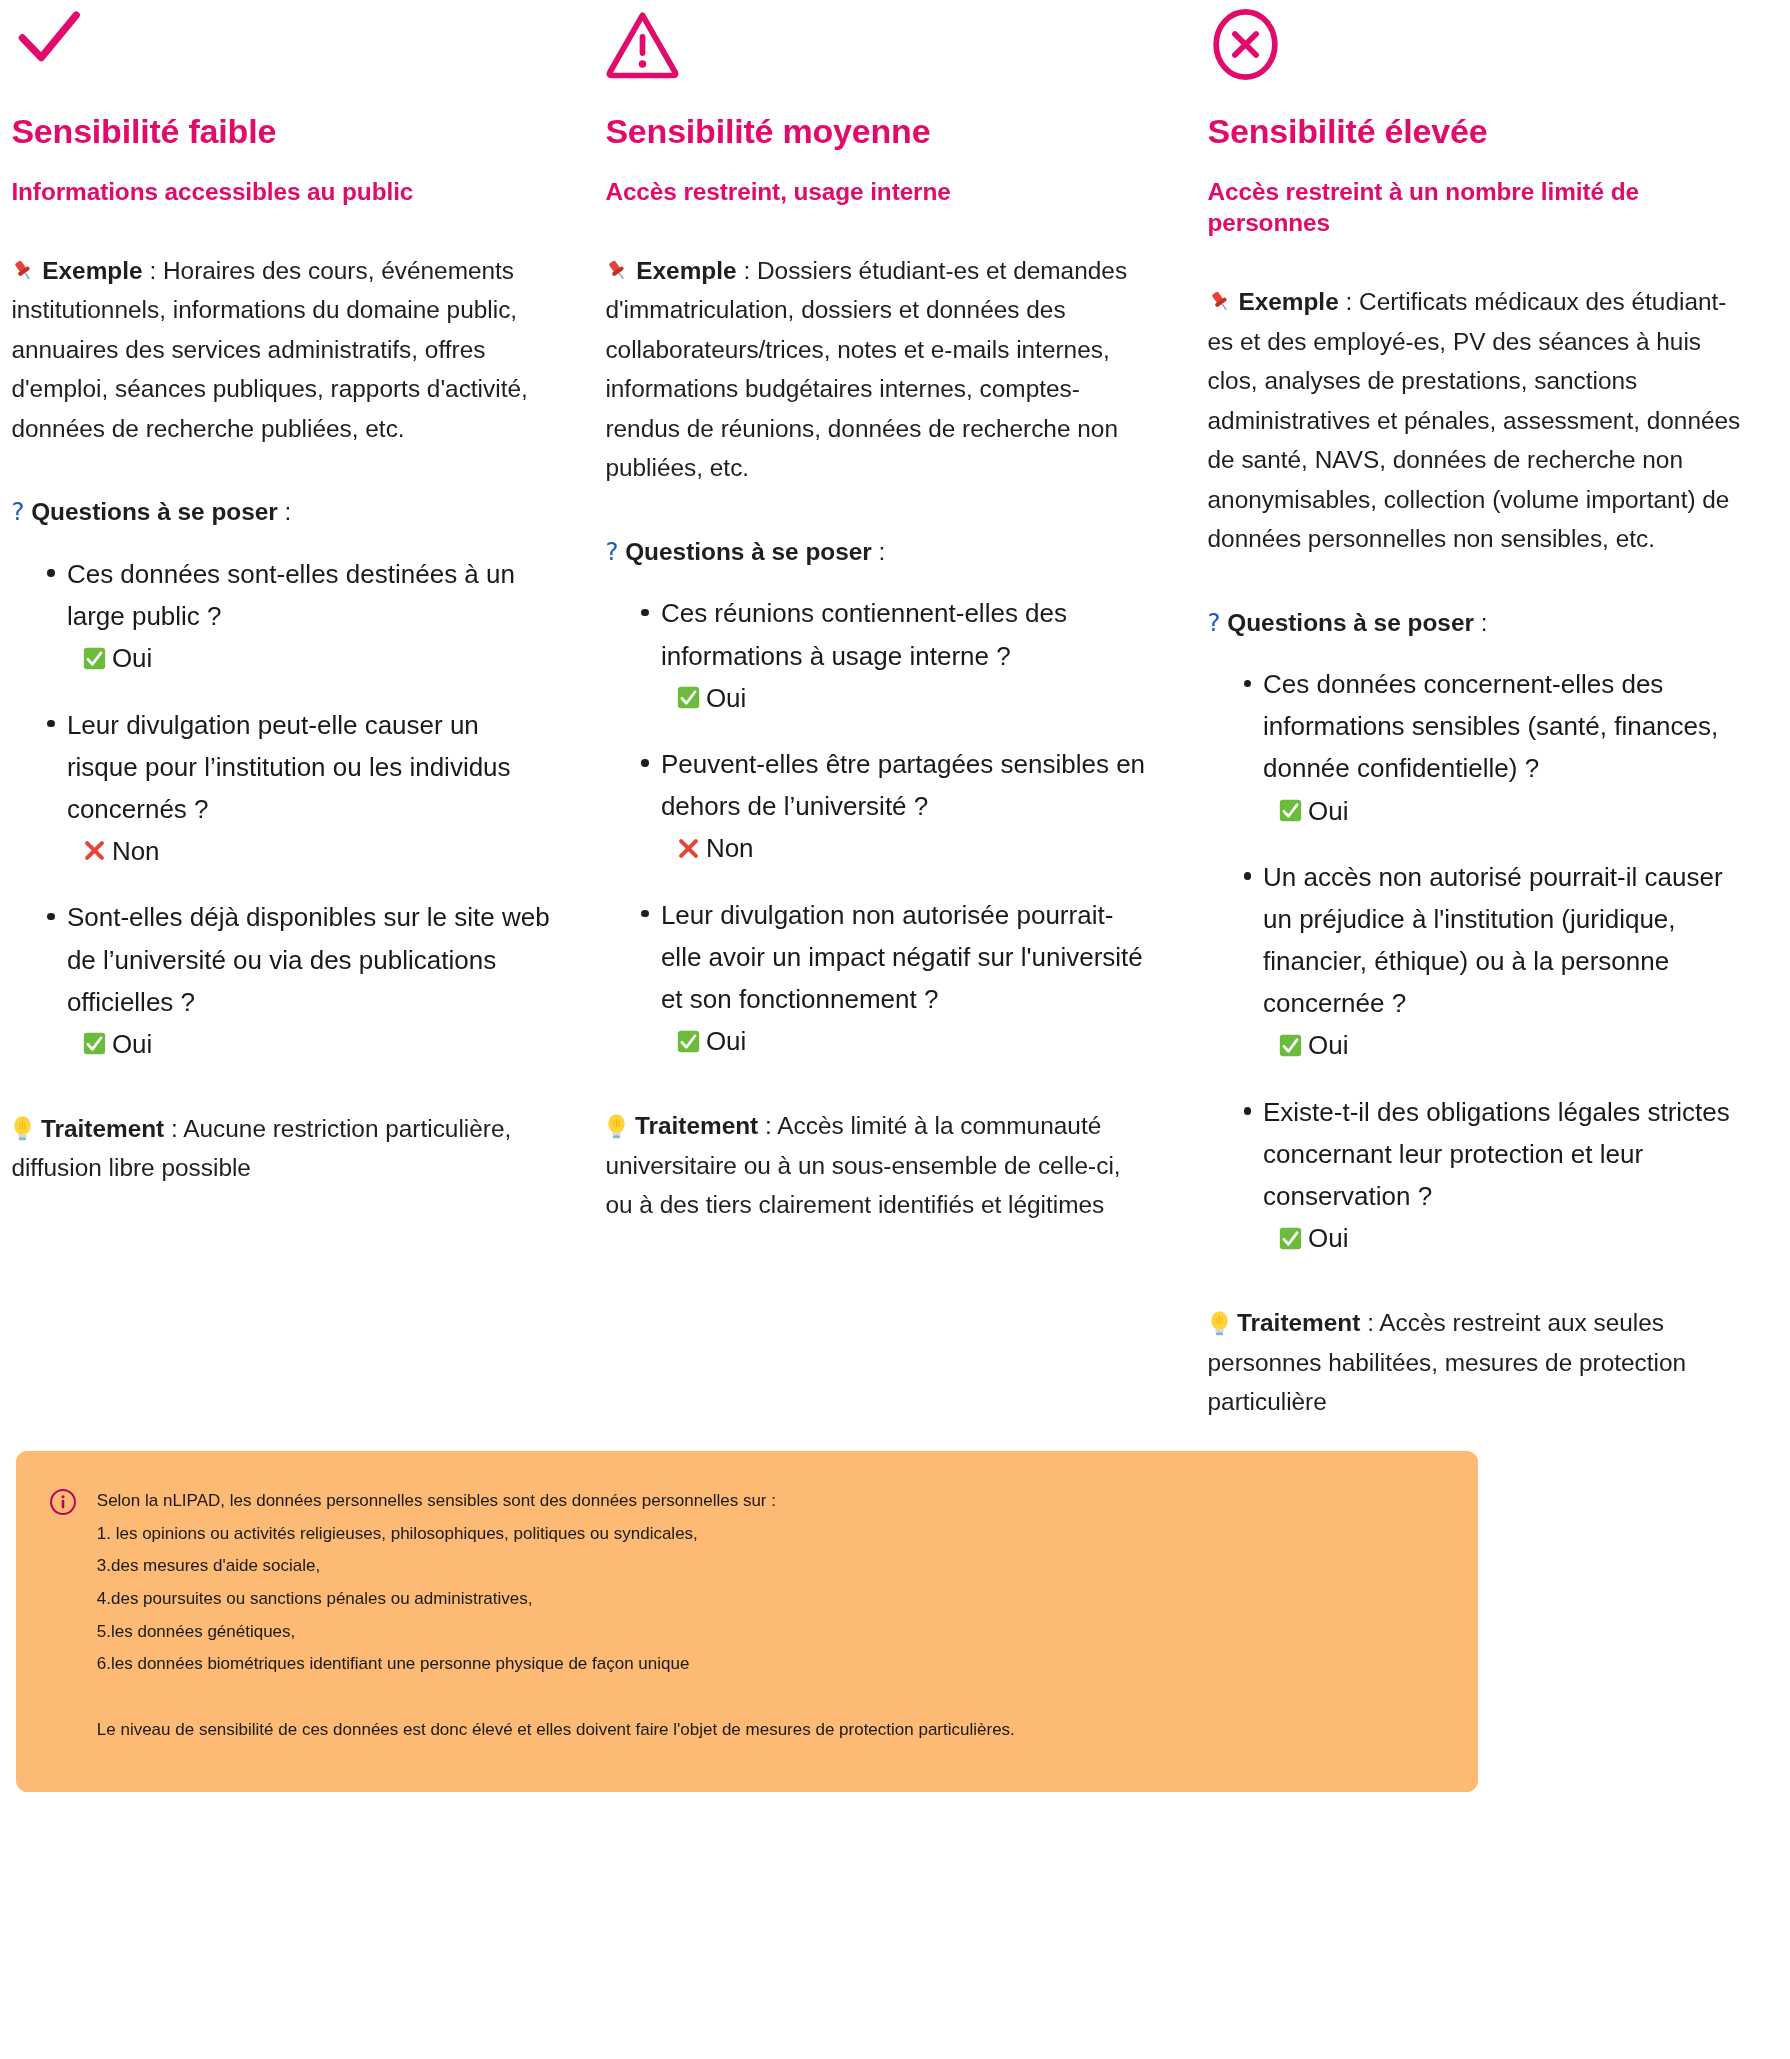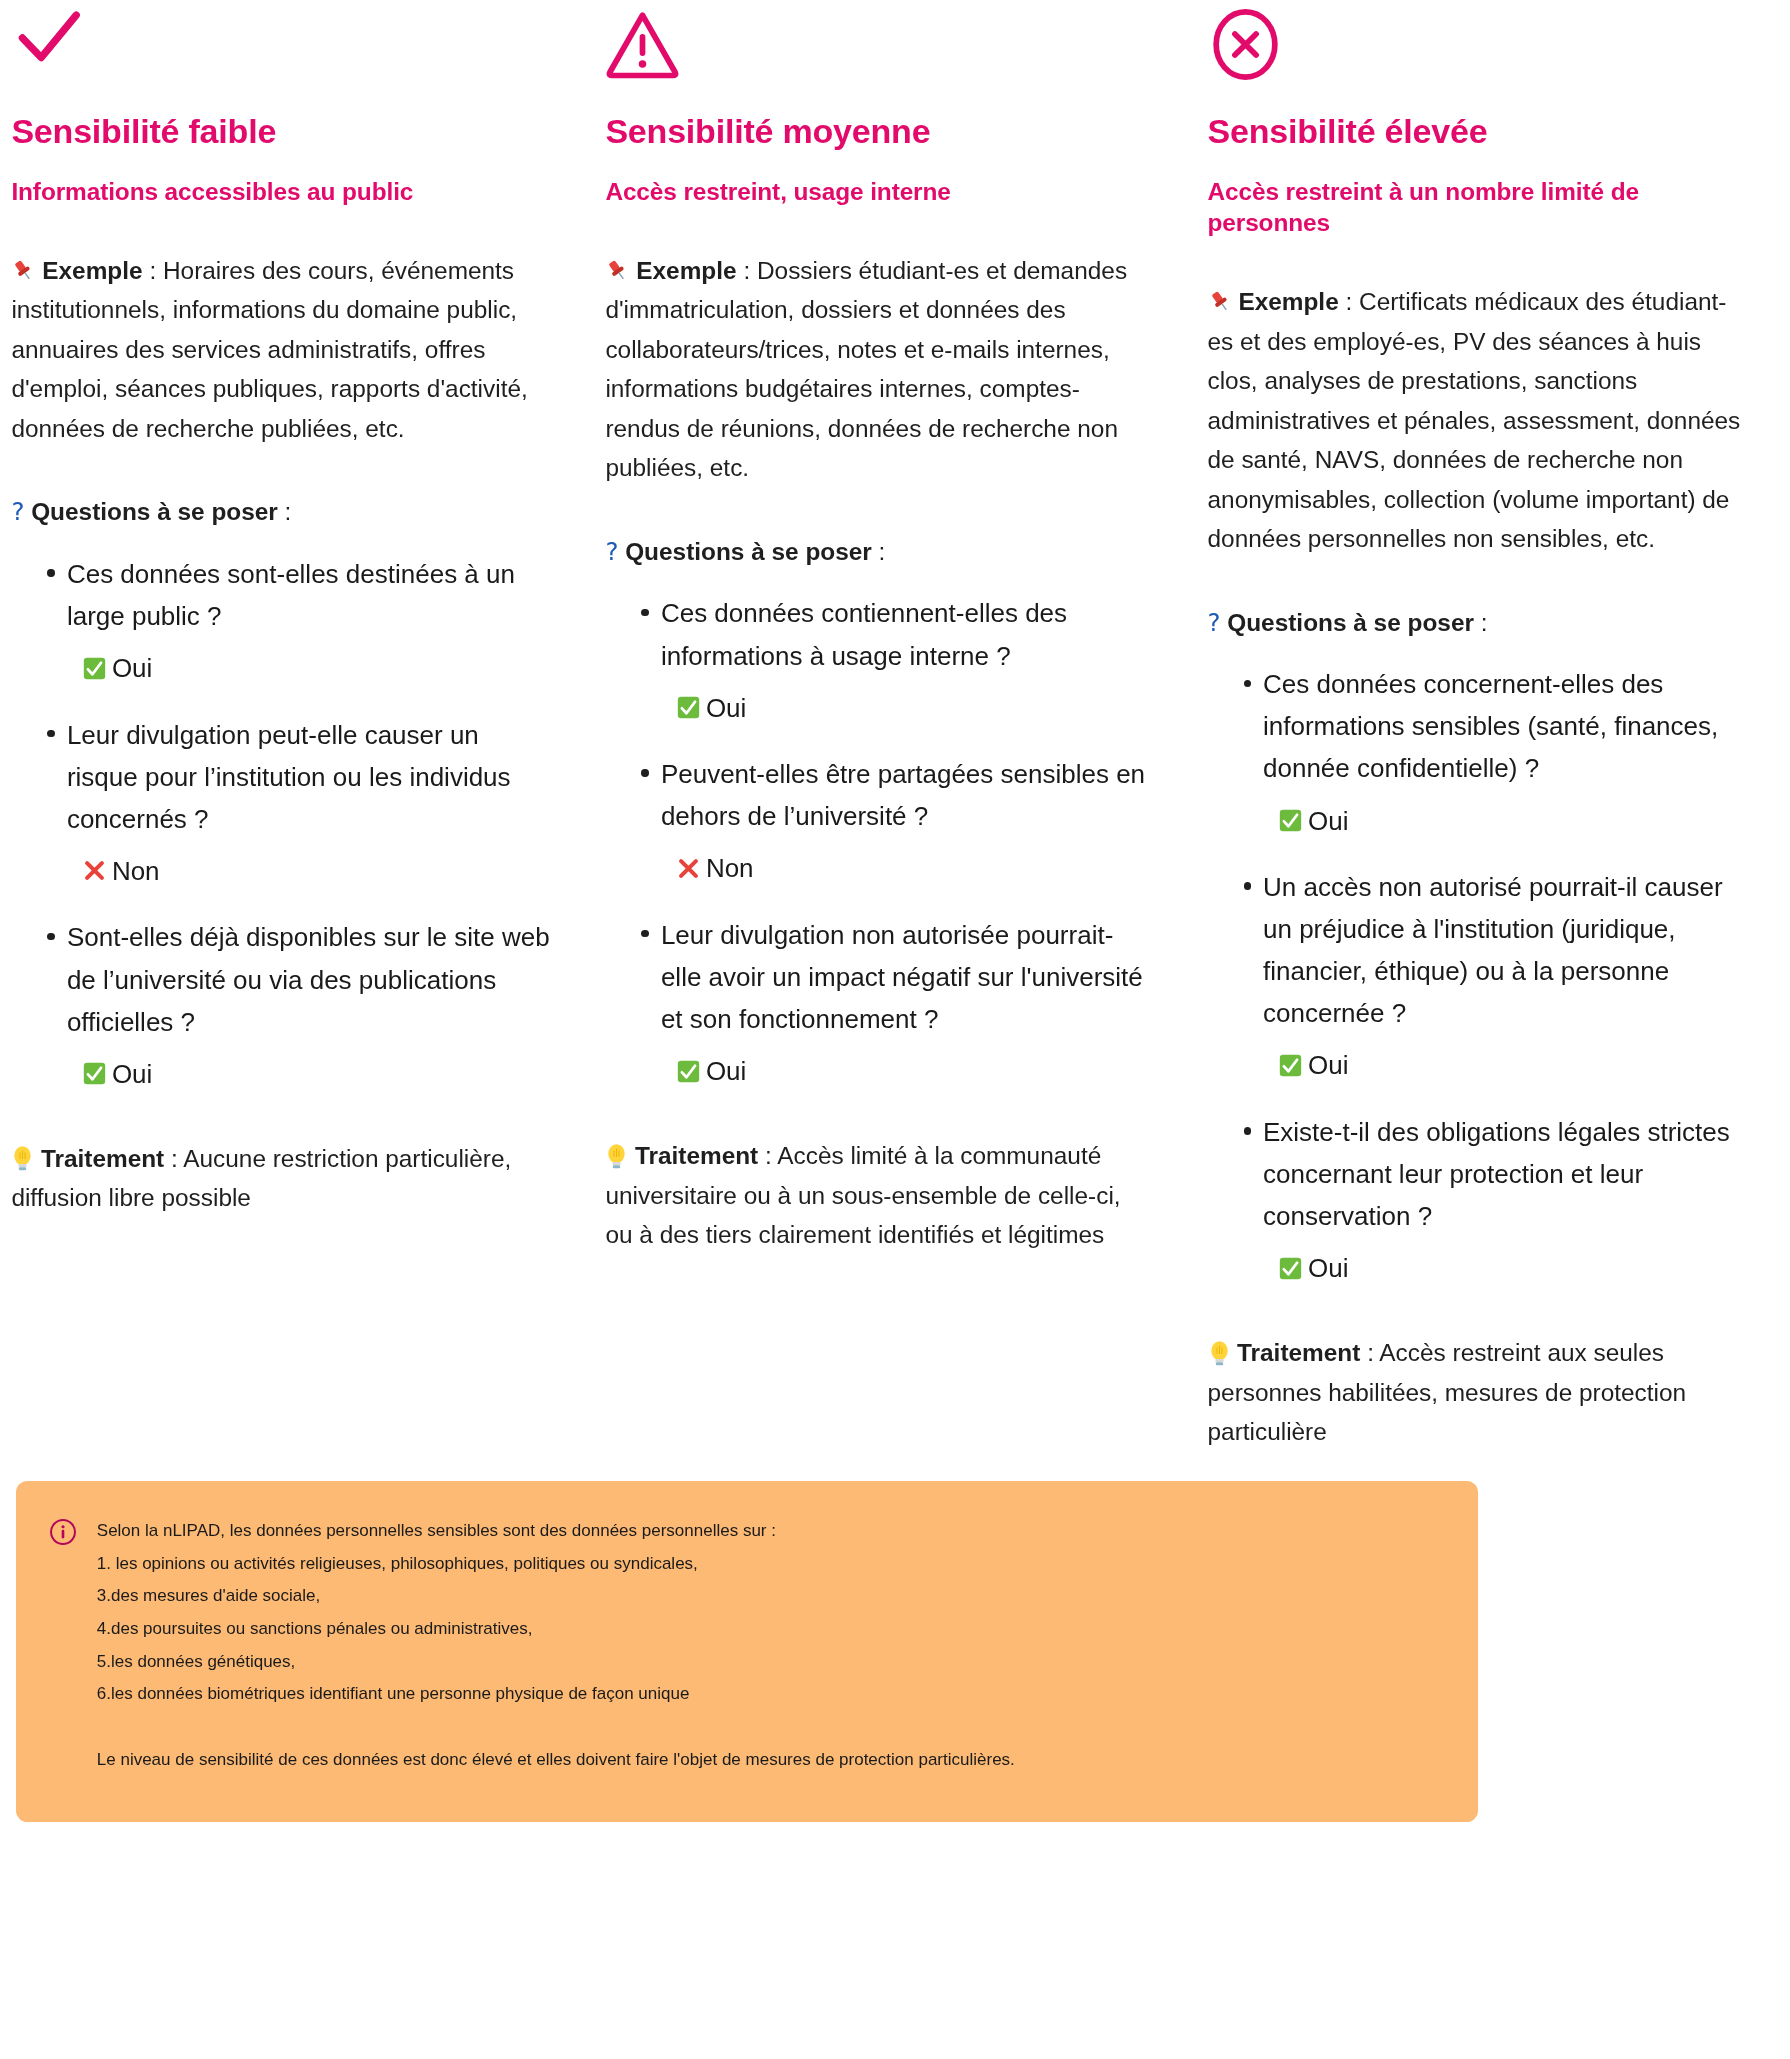--- a/index.html
+++ b/index.html
@@ -111,21 +111,21 @@
     position: absolute;
     left: 0;
     top: 16.3px;
     width: 7.3px;
     height: 7.3px;
     border-radius: 50%;
     background: #1f1f1f;
   }
   .answer {
     display: block;
-    margin-top: 10px;
+    margin-top: 0;
     padding-left: 16.3px;
   }
 
   
   .infobox {
     margin: 29px 16.3px 24.4px 16.3px;
     background: #fdba74;
     border-radius: 11.4px;
     padding: 34px 33px 46px 33px;
     display: flex;
@@ -234,21 +234,21 @@
         </span><span class="lead">Exemple</span><span> : </span><span>Dossiers étudiant-es et demandes d'immatriculation, dossiers et données des collaborateurs/trices, notes et e-mails internes, informations budgétaires internes, comptes-rendus de réunions, données de recherche non publiées, etc.</span>
       </p>
 
       <p class="body">
         <span class="q-mark emoji">?</span>
         <span class="lead">Questions à se poser</span><span> :</span>
       </p>
 
       <ul class="qlist">
         <li>
-          <span>Ces données contiennent-elles des informations à usage interne ?</span>
+          <span>Ces réunions contiennent-elles des informations à usage interne ?</span>
           <span class="answer"><span class="okbox"><svg width="23" height="23" viewBox="0 0 28 28">
                   <rect x="1" y="1" width="26" height="26" rx="4" fill="#6CBB3C"></rect>
                   <polyline points="6,15 11.5,21 22,7" fill="none" stroke="#ffffff" stroke-width="3.4" stroke-linecap="round" stroke-linejoin="round"></polyline>
                 </svg></span><span>Oui</span></span>
         </li>
         <li>
           <span>Peuvent-elles être partagées sensibles en dehors de l’université ?</span>
           <span class="answer"><span class="xmark"><svg width="23" height="23" viewBox="0 0 28 28">
                   <path d="M5 5 L23 23 M23 5 L5 23" stroke="#E8433A" stroke-width="5" stroke-linecap="round"></path>
                 </svg></span><span>Non</span></span>

